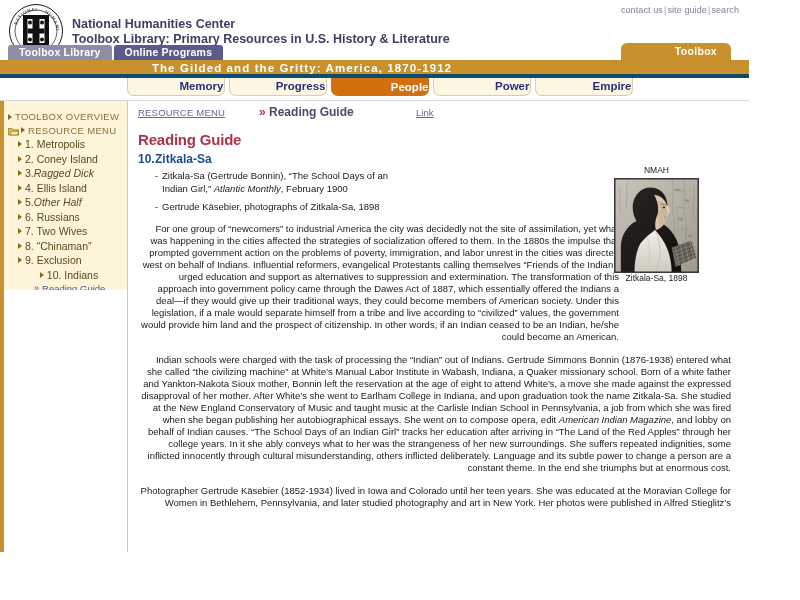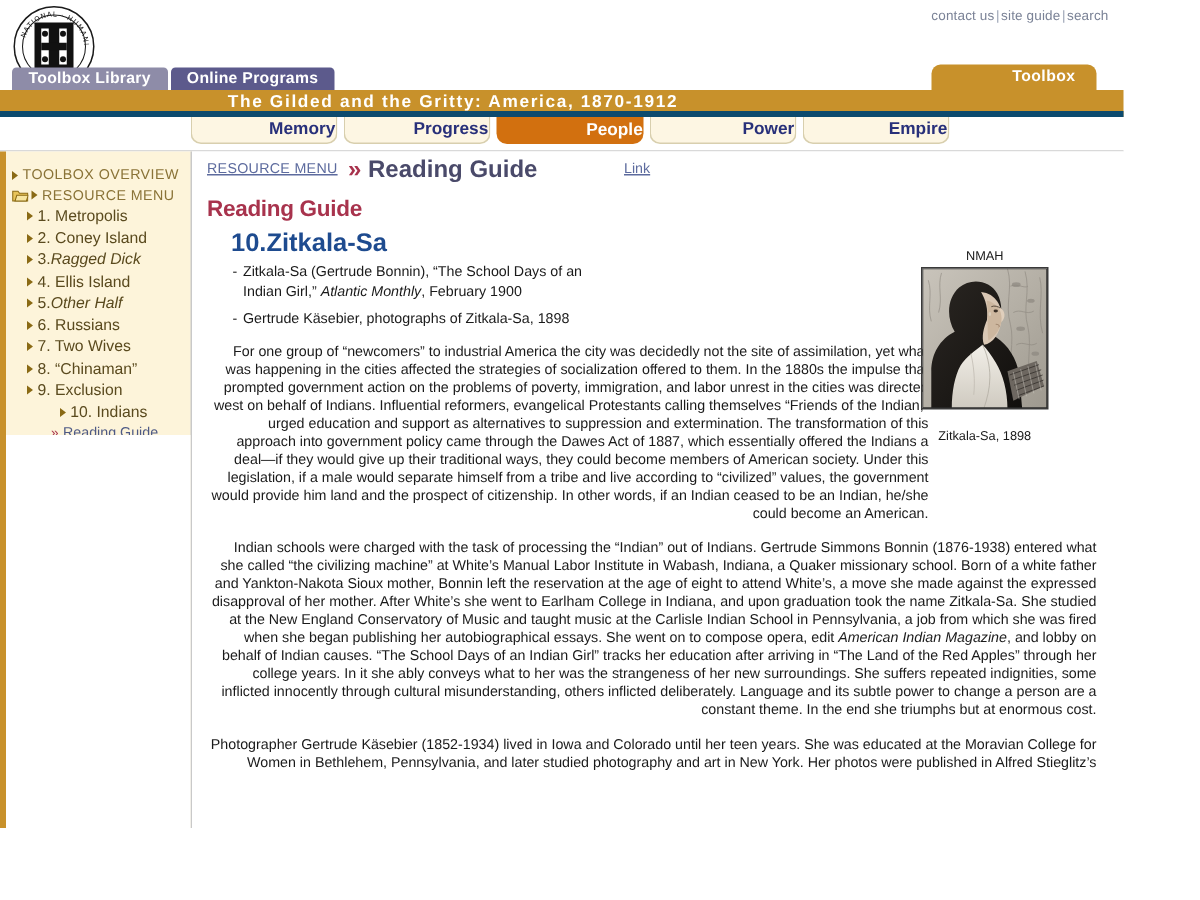--- a/index.html
+++ b/index.html
@@ -292,22 +292,22 @@
   .crumb-resource {
     position: absolute;
     left: 10px; top: 6px;
     font-size: 9.5px;
     color: #5d6b9e;
     text-decoration: underline;
     letter-spacing: .2px;
   }
   .crumb-current {
     position: absolute;
-    left: 104px; top: 4px;
-    font-size: 16px;
+    left: 131px; top: 4px;
+    font-size: 12px;
     font-weight: bold;
     color: #4a4a6a;
   }
   .crumb-current .chev { color: #a8334d; }
   .crumb-link {
     position: absolute;
     left: 288px; top: 6px;
     font-size: 9.5px;
     color: #5d6b9e;
     text-decoration: underline;
@@ -318,24 +318,24 @@
     position: relative;
   }
   .rg-title {
     font-size: 15px;
     font-weight: bold;
     color: #a8334d;
     margin: 0 0 4px 0;
     letter-spacing: -.2px;
   }
   .entry-head {
-    font-size: 17px;
+    font-size: 12px;
     font-weight: bold;
     color: #1e4b8f;
-    margin: 0 0 3px 16px;
+    margin: 0 0 3px 0;
   }
   .entry-head .num { display: inline-block; min-width: 17px; }
   .src-list {
     margin: 0 0 10px 0;
     padding: 0;
     list-style: none;
   }
   .src-list li {
     position: relative;
     font-size: 9.5px;
@@ -367,21 +367,21 @@
   }
   .fig-img {
     width: 85px; height: 95px;
     border: 1px solid #3a3a3a;
     display: block;
   }
   .fig-cap {
     font-size: 8.5px;
     color: #1a1a1a;
     line-height: 11px;
-    margin-top: 12px;
+    margin-top: 0;
     white-space: nowrap;
   }
 
   p.body-para {
     font-size: 9.5px;
     line-height: 12px;
     color: #1a1a1a;
     margin: 0 0 11px 0;
     text-align: right;
   }
@@ -422,20 +422,24 @@
           <circle cx="34" cy="36.5" r="2" fill="#111111"></circle>
           <path id="arcTop" d="M 8,28 A 20,20 0 0 1 48,28" fill="none"></path>
           <path id="arcBot" d="M 11,31 A 17,17 0 0 0 45,31" fill="none"></path>
           <text font-size="4.6" font-family="DejaVu Sans, sans-serif" fill="#1a1a1a" letter-spacing="0.6">
             <textPath href="#arcTop" startOffset="9%">NATIONAL · HUMANITIES</textPath>
           </text>
           <text font-size="4.6" font-family="DejaVu Sans, sans-serif" fill="#1a1a1a" letter-spacing="1.4">
             <textPath href="#arcBot" startOffset="27%">CENTER</textPath>
           </text>
         </svg>
+      </div>
+      <div class="org-text">
+        <div class="org-name">National Humanities Center</div>
+        <div class="org-sub">Toolbox Library: Primary Resources in U.S. History &amp; Literature</div>
       </div>
     </div>
 
     <div class="site-tabs">
       <div class="site-tab active">Toolbox Library</div>
       <div class="site-tab inactive">Online Programs</div>
     </div>
 
     <div class="toolbox-tab">Toolbox</div>
   </div>

